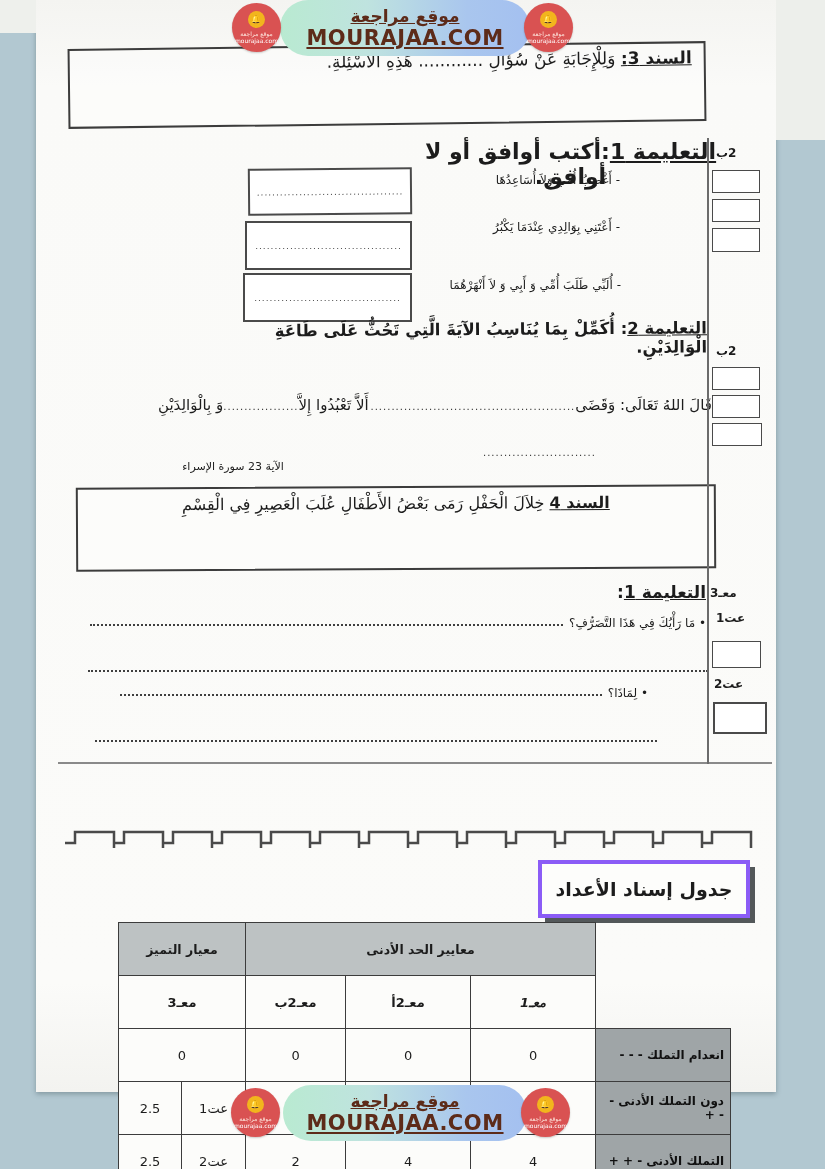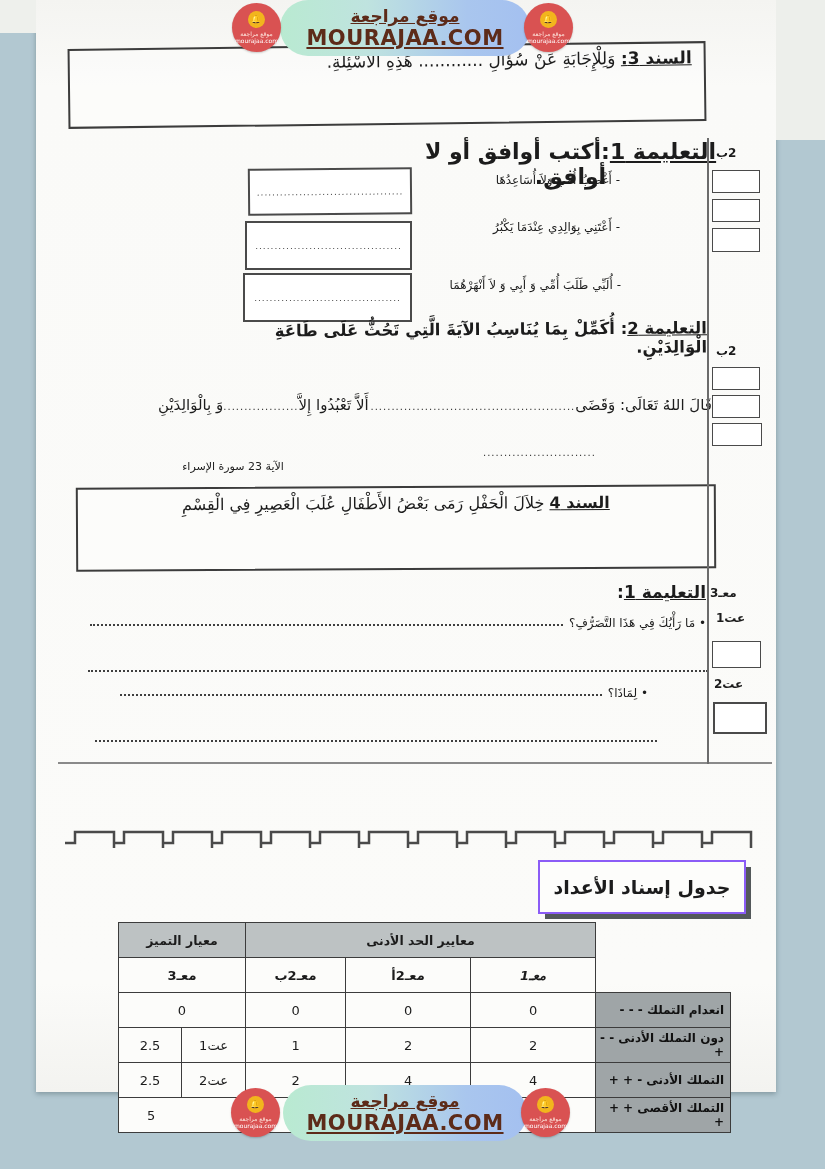--- a/index.html
+++ b/index.html
@@ -68,26 +68,26 @@
   .dl2{left:95px;top:738px;width:562px;}
   .hrule{position:absolute;left:58px;top:762px;width:714px;height:2px;background:#8a8a8a;}
   
   .vline{position:absolute;left:707px;top:138px;width:2px;height:626px;background:#6b6b6b;}
   .mg-label{position:absolute;font-size:12px;font-weight:bold;direction:rtl;}
   .mg-box{position:absolute;border:1.5px solid #4a4a4a;background:#fff;}
   
   .zigzag{position:absolute;left:62px;top:824px;}
   
   .grade-title{position:absolute;left:538px;top:860px;width:204px;height:50px;background:#fdfdfb;
-    border:2px solid #8b5cf6;box-shadow:6px 6px 0 -1px #53585a;
+    border:4px solid #8b5cf6;box-shadow:6px 6px 0 -1px #53585a;
     display:flex;align-items:center;justify-content:center;font-size:19px;font-weight:bold;}
   
   table.grades{position:absolute;left:118px;top:922px;width:612px;border-collapse:collapse;
     direction:rtl;font-size:13px;table-layout:fixed;background:transparent;}
-  table.grades td{border:1.6px solid #3c3c3c;text-align:center;padding:3px;height:28px;background:#fcfcfa;}
+  table.grades td{border:1.6px solid #3c3c3c;text-align:center;padding:12px;height:28px;background:#fcfcfa;}
   table.grades td.ghost{border:none;background:transparent;}
   table.grades td.grayhead{background:#bdc2c3;font-weight:bold;font-size:12.5px;}
   table.grades td.lab{background:#9fa5a7;text-align:right;padding-right:6px;font-size:12px;font-weight:bold;color:#111;}
   table.grades td.m3span{text-align:left;padding-left:28px;}
   .c-lab{width:135px;} .c-m1{width:125px;} .c-m2a{width:125px;} .c-m2b{width:100px;} .c-s1{width:64px;} .c-s2{width:63px;}
 </style>
 </head>
 <body>
 
 <div class="paper"></div>

